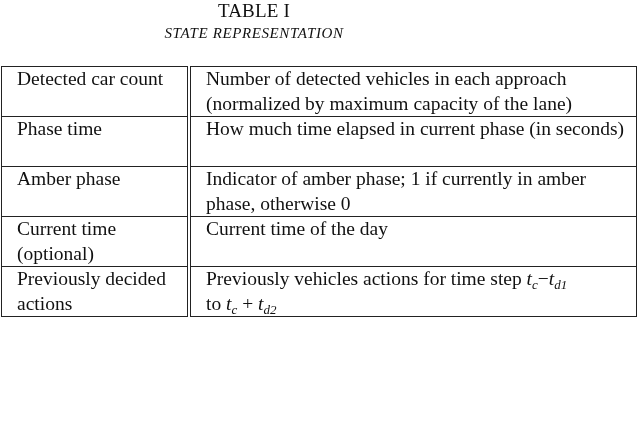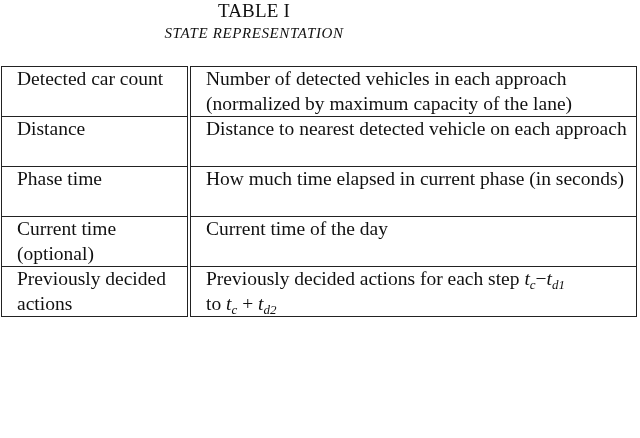--- a/index.html
+++ b/index.html
@@ -27,29 +27,29 @@
 <div class="caption cap1">TABLE I</div>
 <div class="caption cap2">STATE REPRESENTATION</div>
 
 <table class="state">
   <tbody>
   <tr class="row">
     <td class="c1">Detected car count</td>
     <td class="c2">Number of detected vehicles in each approach (normalized by maximum capacity of the lane)</td>
   </tr>
   <tr class="row">
-    <td class="c1">Distance</td>
-    <td class="c2">Distance to nearest detected vehicle on each approach</td>
+    <td class="c1">Phase time</td>
+    <td class="c2">How much time elapsed in current phase (in seconds)</td>
   </tr>
   <tr class="row">
-    <td class="c1">Phase time</td>
-    <td class="c2">How much time elapsed in current phase (in seconds)</td>
+    <td class="c1">Amber phase</td>
+    <td class="c2">Indicator of amber phase; 1 if currently in amber phase, otherwise 0</td>
   </tr>
   <tr class="row">
     <td class="c1">Current time (optional)</td>
     <td class="c2">Current time of the day</td>
   </tr>
   <tr class="row" style="border-bottom:none;">
     <td class="c1">Previously decided actions</td>
-    <td class="c2" style="text-align:left;"><span>Previously decided actions for each step </span><i class="m"><span>t</span><sub>c</sub></i><span>−</span><i class="m"><span>t</span><sub>d1</sub></i><br><span> to </span><i class="m"><span>t</span><sub>c</sub></i><span> + </span><i class="m"><span>t</span><sub>d2</sub></i></td>
+    <td class="c2" style="text-align:left;"><span>Previously vehicles actions for time step </span><i class="m"><span>t</span><sub>c</sub></i><span>−</span><i class="m"><span>t</span><sub>d1</sub></i><br><span> to </span><i class="m"><span>t</span><sub>c</sub></i><span> + </span><i class="m"><span>t</span><sub>d2</sub></i></td>
   </tr>
 </tbody>
   </table>
 
 </body></html>

